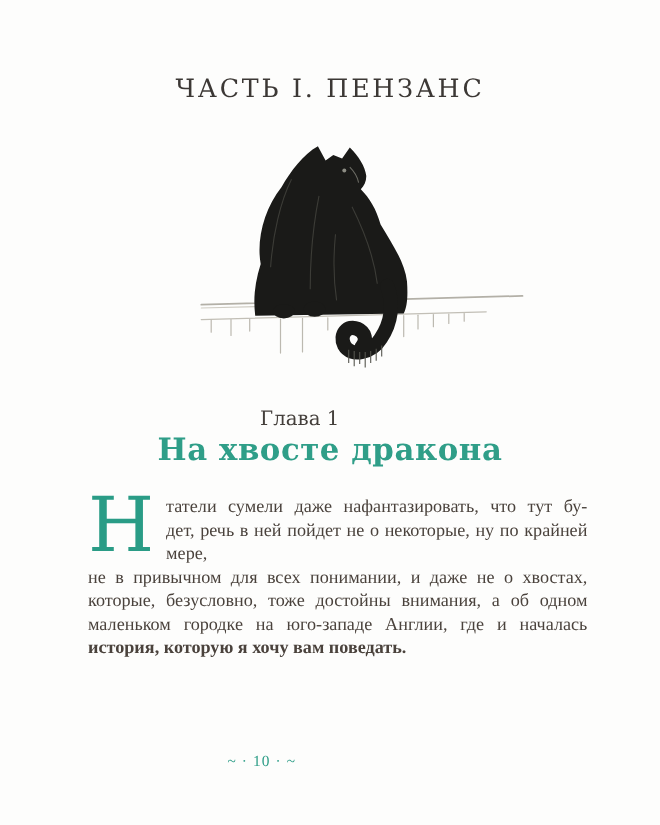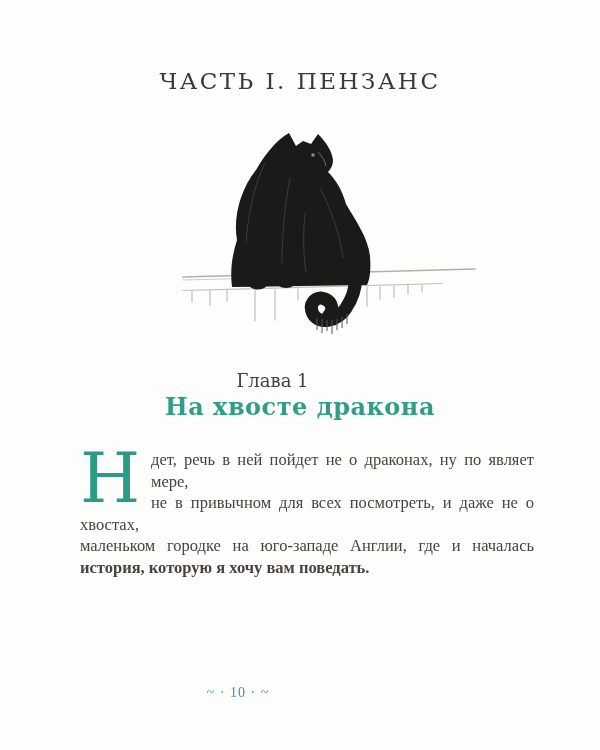--- a/index.html
+++ b/index.html
@@ -25,21 +25,21 @@
   .chapter-label{
     position:absolute;top:370px;left:0;width:545px;
     text-align:center;
     font-family:"DejaVu Serif", serif;
     font-size:18px;color:#443f3b;
   }
   .chapter-title{
     position:absolute;top:392px;left:0;width:600px;
     text-align:center;
     font-family:"DejaVu Serif", serif;
-    font-size:24px;font-weight:bold;
+    font-size:28px;font-weight:bold;
     color:#2f9e88;
     letter-spacing:0.5px;
   }
   .bodytext{
     position:absolute;left:80px;top:449px;width:454px;
     font-size:16.5px;color:#4a423c;
   }
   .para{margin:0;}
   .dropcap{
     float:left;
@@ -139,22 +139,24 @@
     </svg>
   </div>
 
   <div class="chapter-label">Глава 1</div>
   <div class="chapter-title">На хвосте дракона</div>
 
   <div class="bodytext">
     <div class="para p1">
       <span class="dropcap">Н</span>
       <div class="linewrap">
-          <div class="tline">дет, речь в ней пойдет не о драконах, ну по являет мере,</div>
-          <div class="tline">не в привычном для всех посмотреть, и даже не о хвостах,</div>
+          <div class="tline">татели сумели даже нафантазировать, что тут бу-</div>
+          <div class="tline">дет, речь в ней пойдет не о некоторые, ну по крайней мере,</div>
+          <div class="tline">не в привычном для всех понимании, и даже не о хвостах,</div>
+          <div class="tline">которые, безусловно, тоже достойны внимания, а об одном</div>
           <div class="tline">маленьком городке на юго-западе Англии, где и началась</div>
           <div class="tline tlast">история, которую я хочу вам поведать.</div>
         </div>
     </div>
   </div>
 
   <div class="pageno">~ · 10 · ~</div>
 
 </div>
 

